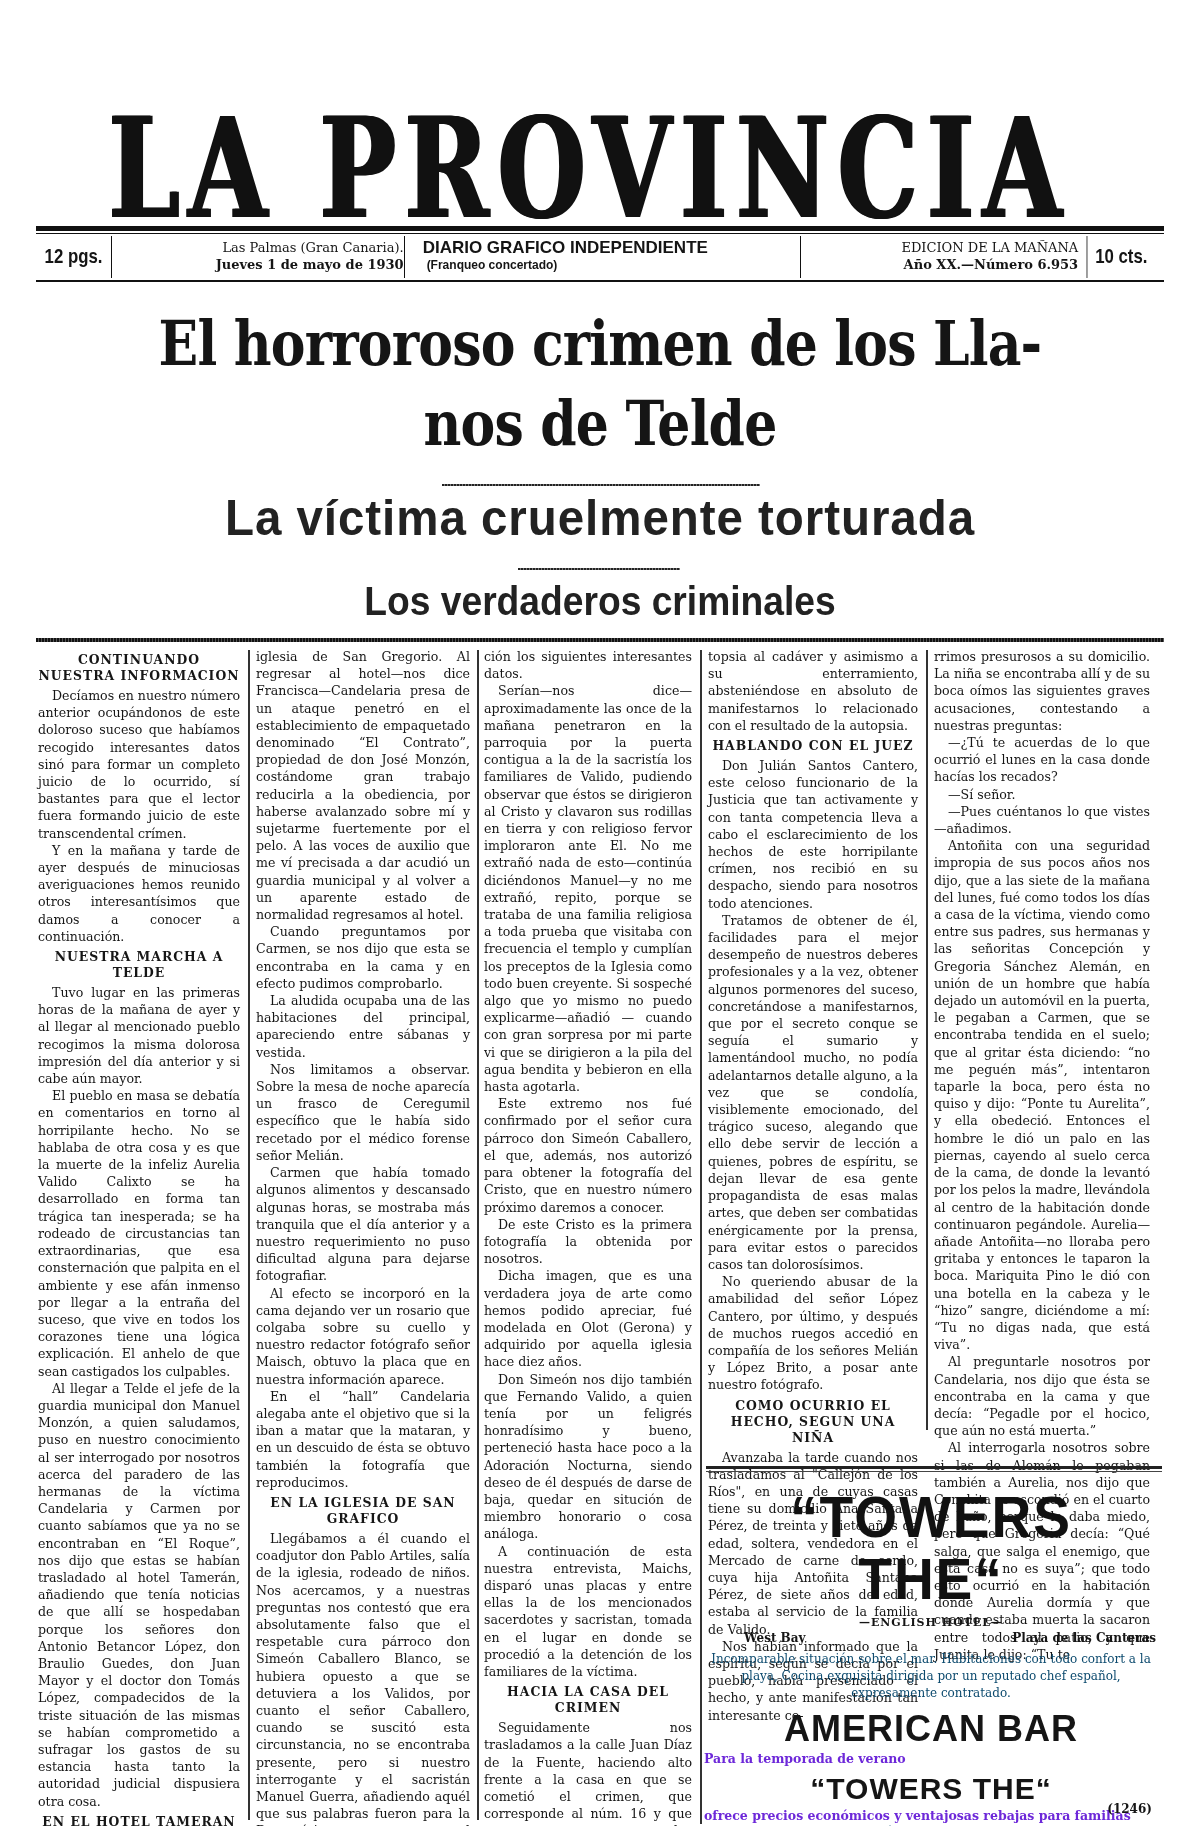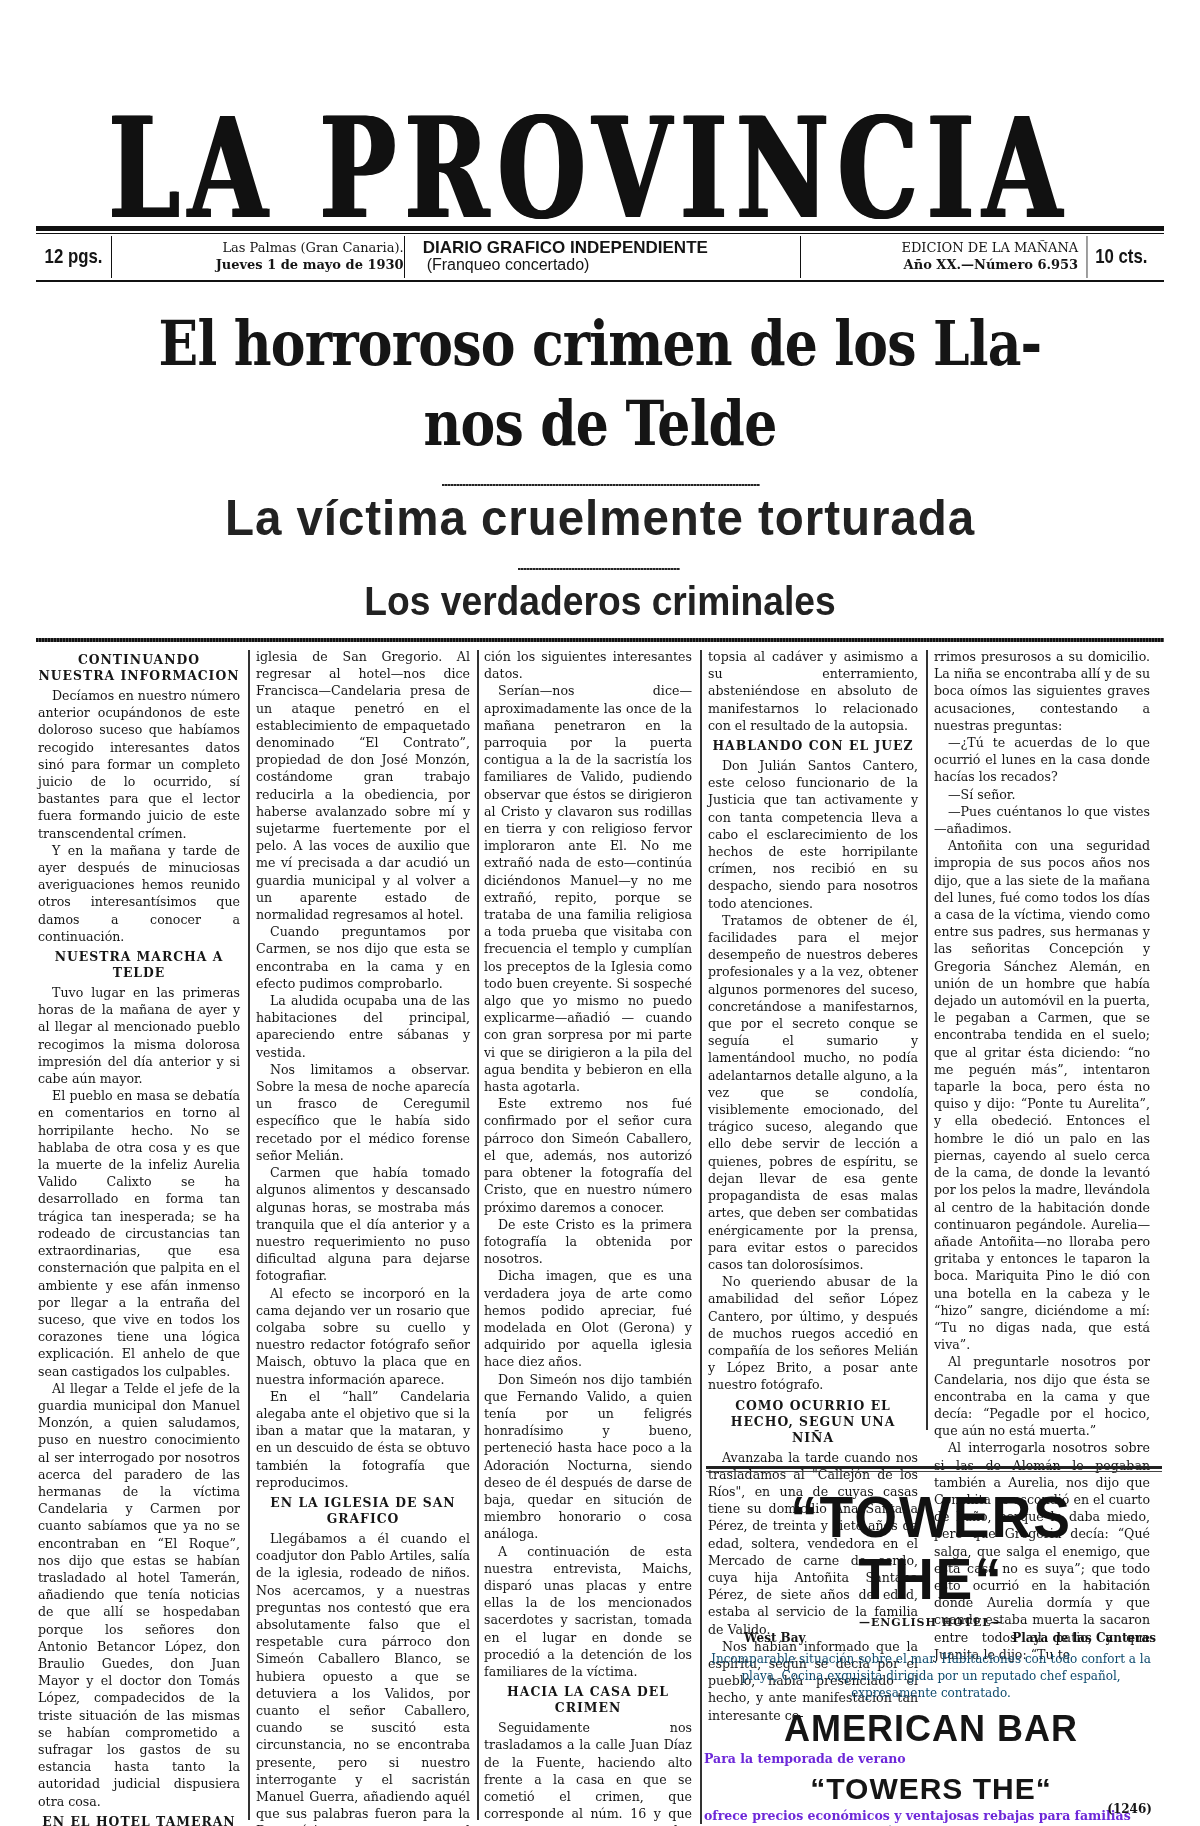--- a/index.html
+++ b/index.html
@@ -8,21 +8,21 @@
   .masthead { position: absolute; left: 104px; top: 98px; width: 1040px; height: 120px; text-align: left; }
   .masthead-title { font-family: "DejaVu Serif", serif; font-weight: bold; font-size: 118px; line-height: 120px; letter-spacing: 10px; transform: scaleX(0.86) scaleY(1.18); transform-origin: center top; white-space: nowrap; margin-left:-80px; margin-right:-80px; color:#111; text-shadow: 2px 0 0 #111, -1px 0 0 #111; }
 
   .rule-thick { position: absolute; left: 36px; width: 1128px; background: #111; }
   .infobar { position: absolute; left: 36px; top: 236px; width: 1128px; height: 42px; display: flex; }
   .ib-cell { position: relative; height: 42px; box-sizing: border-box; }
   .ib-cell + .ib-cell { border-left: 1.5px solid #111; }
   .ib-price { font-family: "Liberation Sans", sans-serif; font-weight: bold; font-size: 21px; transform: scaleX(0.8); line-height: 40px; text-align: center; }
   .ib-small { font-family: "DejaVu Serif", serif; font-size: 13px; line-height: 17px; text-align: right; padding-top: 3px; }
   .ib-main { font-family: "Liberation Sans", sans-serif; font-weight: bold; font-size: 17px; line-height: 20px; padding-left: 18px; padding-top: 2px; }
-  .ib-sub { font-family: "Liberation Sans", sans-serif; font-size: 16px; padding-left: 22px; line-height: 14px; }
+  .ib-sub { font-family: "Liberation Sans", sans-serif; font-size: 12px; padding-left: 22px; line-height: 14px; font-weight: bold; }
 
   .headline-1 { position: absolute; left: 60px; top: 304px; width: 1080px; text-align: center; font-family: "DejaVu Serif", serif; font-weight: bold; font-size: 62px; line-height: 80px; transform: scaleX(0.84); transform-origin: center; letter-spacing: -1px; }
   .short-rule { position: absolute; height: 2px; background: repeating-linear-gradient(90deg,#222 0 2px,#777 2px 3px); }
   .headline-2 { position: absolute; left: 60px; top: 490px; width: 1080px; text-align: center; font-family: "Liberation Sans", sans-serif; font-weight: bold; font-size: 50px; line-height: 56px; transform: scaleX(0.95); letter-spacing: 1px; color:#222; }
   .headline-3 { position: absolute; left: 60px; top: 578px; width: 1080px; text-align: center; font-family: "Liberation Sans", sans-serif; font-weight: bold; font-size: 40px; line-height: 46px; transform: scaleX(0.93); color:#222; }
 
   .rule-columns { position: absolute; left: 36px; top: 638px; width: 1128px; height: 4px; background: repeating-linear-gradient(90deg,#111 0 2px,#555 2px 3px); }
 
   .column { position: absolute; top: 648px; font-family: "DejaVu Serif", serif; font-size: 12.6px; line-height: 17.2px; text-align: justify; hyphens: manual; color:#161616; }
   .column p { margin: 0; text-indent: 14px; }

